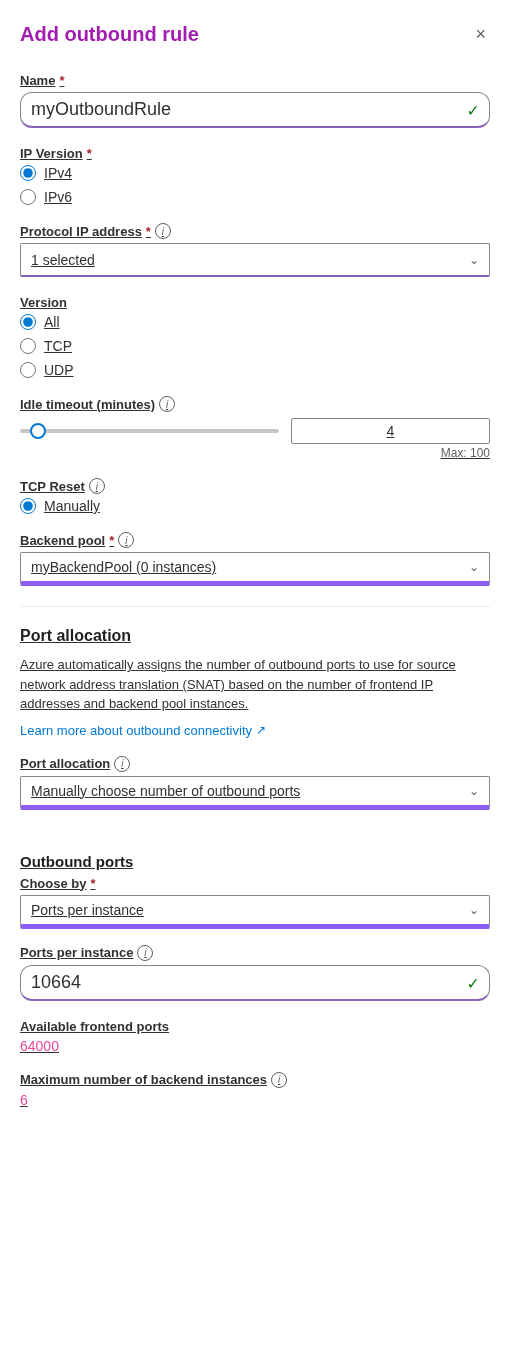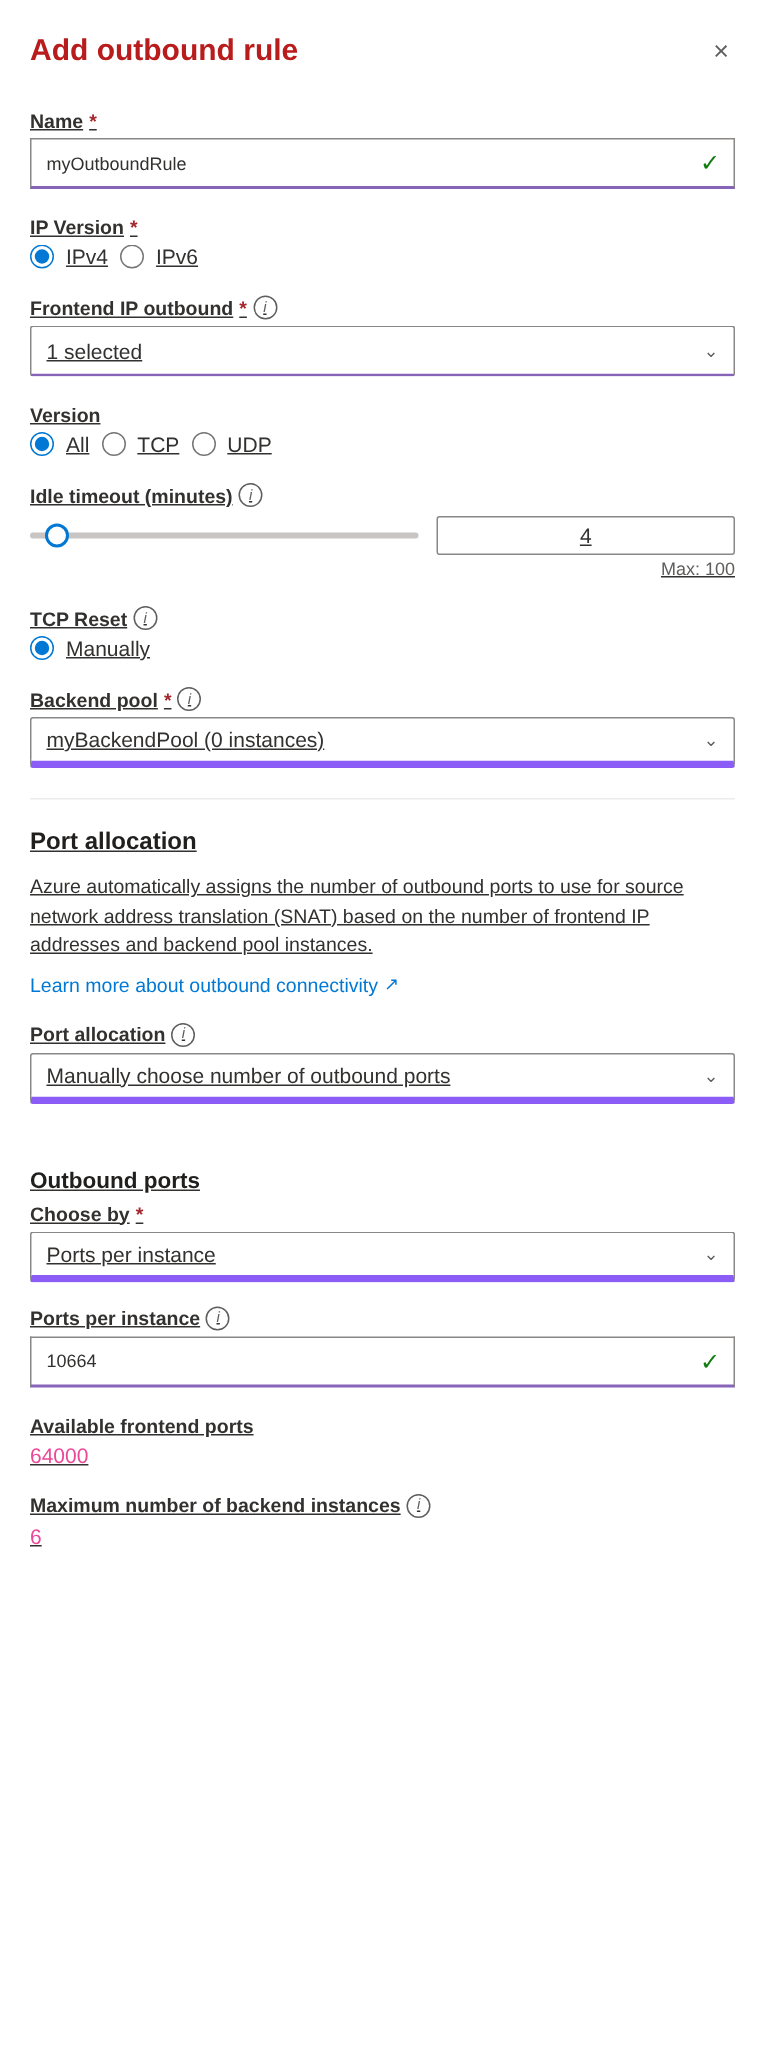--- a/index.html
+++ b/index.html
@@ -14,21 +14,21 @@
     }
     .header {
       display: flex;
       justify-content: space-between;
       align-items: center;
       margin-bottom: 24px;
     }
     .header h1 {
       font-size: 20px;
       font-weight: 600;
-      color: #b91c1c;
+      color: #a21caf;
     }
     .close-btn {
       cursor: pointer;
       font-size: 18px;
       color: #605e5c;
       background: none;
       border: none;
       padding: 4px;
     }
     .field-group {
@@ -68,33 +68,34 @@
       color: #107c10;
       font-size: 16px;
       position: absolute;
       right: 10px;
       top: 50%;
       transform: translateY(-50%);
     }
     input[type="text"].field-input {
       width: 100%;
       border: 1px solid #8a8886;
-      border-radius: 0;
+      border-radius: 12px;
       padding: 6px 36px 6px 10px;
-      font-size: 12px;
+      font-size: 18px;
       color: #323130;
       outline: none;
       min-height: 34px;
       border-bottom: 2px solid #8764b8;
     }
     .radio-group {
       display: flex;
-      flex-direction: row;
+      flex-direction: column;
       gap: 8px;
       margin-top: 4px;
+      justify-content: flex-end;
     }
     .radio-item {
       display: flex;
       align-items: center;
       gap: 8px;
       cursor: pointer;
     }
     .radio-item input[type="radio"] {
       accent-color: #0078d4;
       width: 16px;
@@ -243,21 +244,21 @@
     </label>
     <label class="radio-item">
       <input type="radio" name="ipVersion" style="">
       <span class="radio-label">IPv6</span>
     </label>
   </div>
 </div>
 
 <div class="field-group">
   <div class="field-label">
-    <span>Frontend IP outbound</span>
+    <span>Protocol IP address</span>
     <span class="required">*</span>
     <span class="info-icon">i</span>
   </div>
   <div class="dropdown">
     <span>1 selected</span>
     <span class="chevron-icon">⌄</span>
   </div>
 </div>
 
 <div class="field-group">

